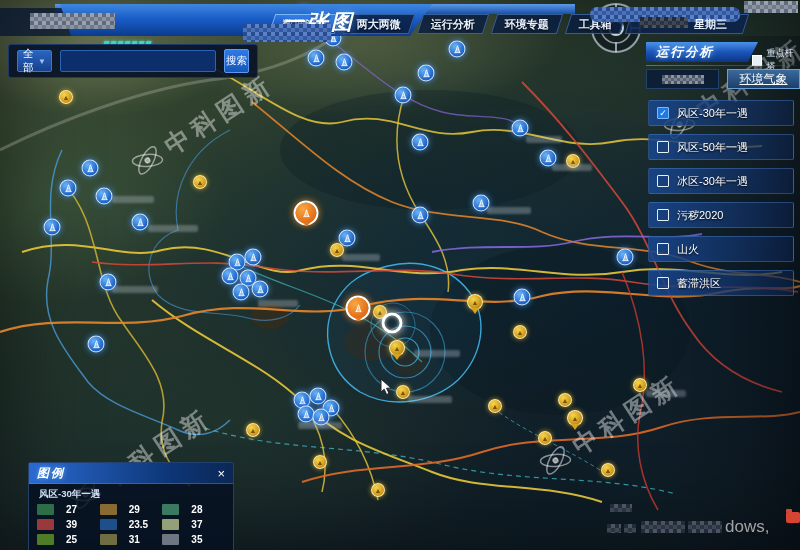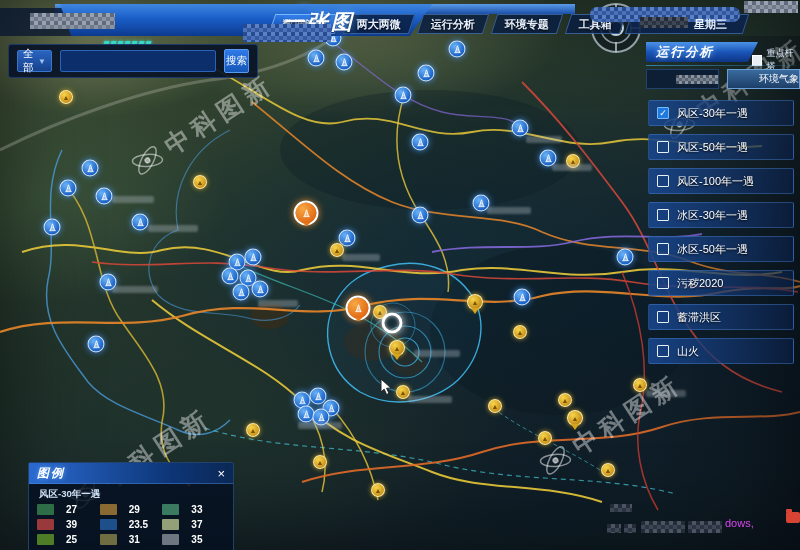--- a/index.html
+++ b/index.html
@@ -97,22 +97,22 @@
     background:linear-gradient(180deg,#4a92e8 0%,#1a55b8 50%,#0d3585 100%);
     display:flex;align-items:center;padding-left:10px;box-sizing:border-box;}
   #panel-title{color:#fff;font-size:12.5px;font-weight:900;font-style:italic;letter-spacing:2px;
     text-shadow:0 0 6px rgba(120,190,255,.9);}
   #top-cb-wrap{position:absolute;left:752px;top:47px;z-index:6;display:flex;align-items:center;gap:4px;}
   #top-cb{width:9px;height:9px;background:#e8eef5;border:1px solid #fff;}
   #top-cb-label{color:#dce8fa;font-size:9px;}
   #panel-divider{position:absolute;left:646px;top:65px;width:150px;height:1px;z-index:6;
     background:linear-gradient(90deg,rgba(60,160,220,.7),rgba(60,160,220,.15));}
   #panel-tabs{position:absolute;left:646px;top:69px;z-index:6;display:flex;gap:8px;}
-  .ptab{width:71px;height:18px;display:flex;align-items:center;justify-content:flex-end;
-    font-size:10px;color:#cfe0f5;background:rgba(10,28,55,.85);border:1px solid rgba(70,120,190,.4);cursor:pointer;}
+  .ptab{width:71px;height:18px;display:flex;align-items:center;justify-content:center;
+    font-size:12px;color:#cfe0f5;background:rgba(10,28,55,.85);border:1px solid rgba(70,120,190,.4);cursor:pointer;text-decoration:underline;}
   .ptab.active{background:linear-gradient(180deg,#3a6a9e,#1c3f68);border-color:#6aa0d8;color:#fff;}
   .pixel-inline{display:inline-block;width:42px;height:9px;background-size:6px 6px;
     background-image:conic-gradient(#8a94a2 25%,#5a6472 0 50%,#78828e 0 75%,#4a5462 0);}
   #layer-list{position:absolute;left:648px;top:100px;width:146px;z-index:6;}
   .layer-row{height:24px;margin-bottom:8px;display:flex;align-items:center;gap:8px;padding-left:8px;
     background:linear-gradient(90deg,rgba(25,70,140,.9),rgba(12,35,80,.55));
     border:1px solid rgba(90,150,230,.35);border-radius:2px;cursor:pointer;}
   .cb{width:12px;height:12px;border:1.5px solid #e8eef5;border-radius:1px;box-sizing:border-box;
     display:flex;align-items:center;justify-content:center;font-size:9px;color:#fff;background:transparent;}
   .cb.checked{background:#1f7ae0;border-color:#7ab8f8;}
@@ -126,21 +126,21 @@
   #legend-title{color:#fff;font-size:12px;font-weight:900;font-style:italic;letter-spacing:2px;
     text-shadow:0 0 5px rgba(110,180,255,.9);}
   #legend-close{color:#fff;font-size:13px;cursor:pointer;line-height:1;}
   #legend-sub{color:#cfe0f5;font-size:9.5px;font-weight:bold;margin:4px 0 3px 10px;}
   #legend-grid{display:grid;grid-template-columns:repeat(3,1fr);row-gap:4px;padding:0 8px;}
   .lg-cell{display:flex;align-items:center;}
   .sw{width:17px;height:11px;border-radius:1px;display:inline-block;}
   .lv{color:#fff;font-size:10px;font-weight:bold;margin-left:12px;}
   #legend-default{display:flex;align-items:center;padding:4px 8px 0 8px;}
   
-  #windows-text{position:absolute;left:725px;top:517px;z-index:6;color:#d946ef;font-size:11px;}
+  #windows-text{position:absolute;left:725px;top:517px;z-index:6;color:#a3a3a3;font-size:17px;}
   #folder-icon{position:absolute;left:786px;top:512px;width:14px;height:11px;z-index:6;
     background:#d84434;border-radius:1px 2px 2px 2px;}
   #folder-icon::before{content:"";position:absolute;top:-3px;left:0;width:6px;height:3px;
     background:#d84434;border-radius:1px 1px 0 0;}
   #cursor{position:absolute;left:380px;top:378px;z-index:9;}
 </style>
 </head>
 <body>
 
 <div id="map-bg"></div>
@@ -537,62 +537,54 @@
     <div class="layer-row">
       <span class="cb checked">✓</span>
       <span class="layer-label">风区-30年一遇</span>
     </div>
     <div class="layer-row">
       <span class="cb"></span>
       <span class="layer-label">风区-50年一遇</span>
     </div>
     <div class="layer-row">
       <span class="cb"></span>
-      <span class="layer-label">风区-100年一遇</span>
-    </div>
-    <div class="layer-row">
-      <span class="cb"></span>
       <span class="layer-label">冰区-30年一遇</span>
-    </div>
-    <div class="layer-row">
-      <span class="cb"></span>
-      <span class="layer-label">冰区-50年一遇</span>
     </div>
     <div class="layer-row">
       <span class="cb"></span>
       <span class="layer-label">污秽2020</span>
     </div>
     <div class="layer-row">
       <span class="cb"></span>
-      <span class="layer-label">蓄滞洪区</span>
+      <span class="layer-label">山火</span>
     </div>
     <div class="layer-row">
       <span class="cb"></span>
-      <span class="layer-label">山火</span>
+      <span class="layer-label">蓄滞洪区</span>
     </div>
   </div>
 
 <div id="legend">
   <div id="legend-hdr">
     <span id="legend-title">图例</span>
     <span id="legend-close">×</span>
   </div>
   <div id="legend-sub">风区-30年一遇</div>
   <div id="legend-grid">
       <div class="lg-cell">
         <span class="sw" style="background: rgb(46, 110, 70);"></span>
         <span class="lv">27</span>
       </div>
       <div class="lg-cell">
         <span class="sw" style="background: rgb(138, 106, 51);"></span>
         <span class="lv">29</span>
       </div>
       <div class="lg-cell">
         <span class="sw" style="background: rgb(58, 122, 96);"></span>
-        <span class="lv">33</span>
+        <span class="lv">28</span>
       </div>
       <div class="lg-cell">
         <span class="sw" style="background: rgb(153, 57, 59);"></span>
         <span class="lv">39</span>
       </div>
       <div class="lg-cell">
         <span class="sw" style="background: rgb(29, 79, 138);"></span>
         <span class="lv">23.5</span>
       </div>
       <div class="lg-cell">

